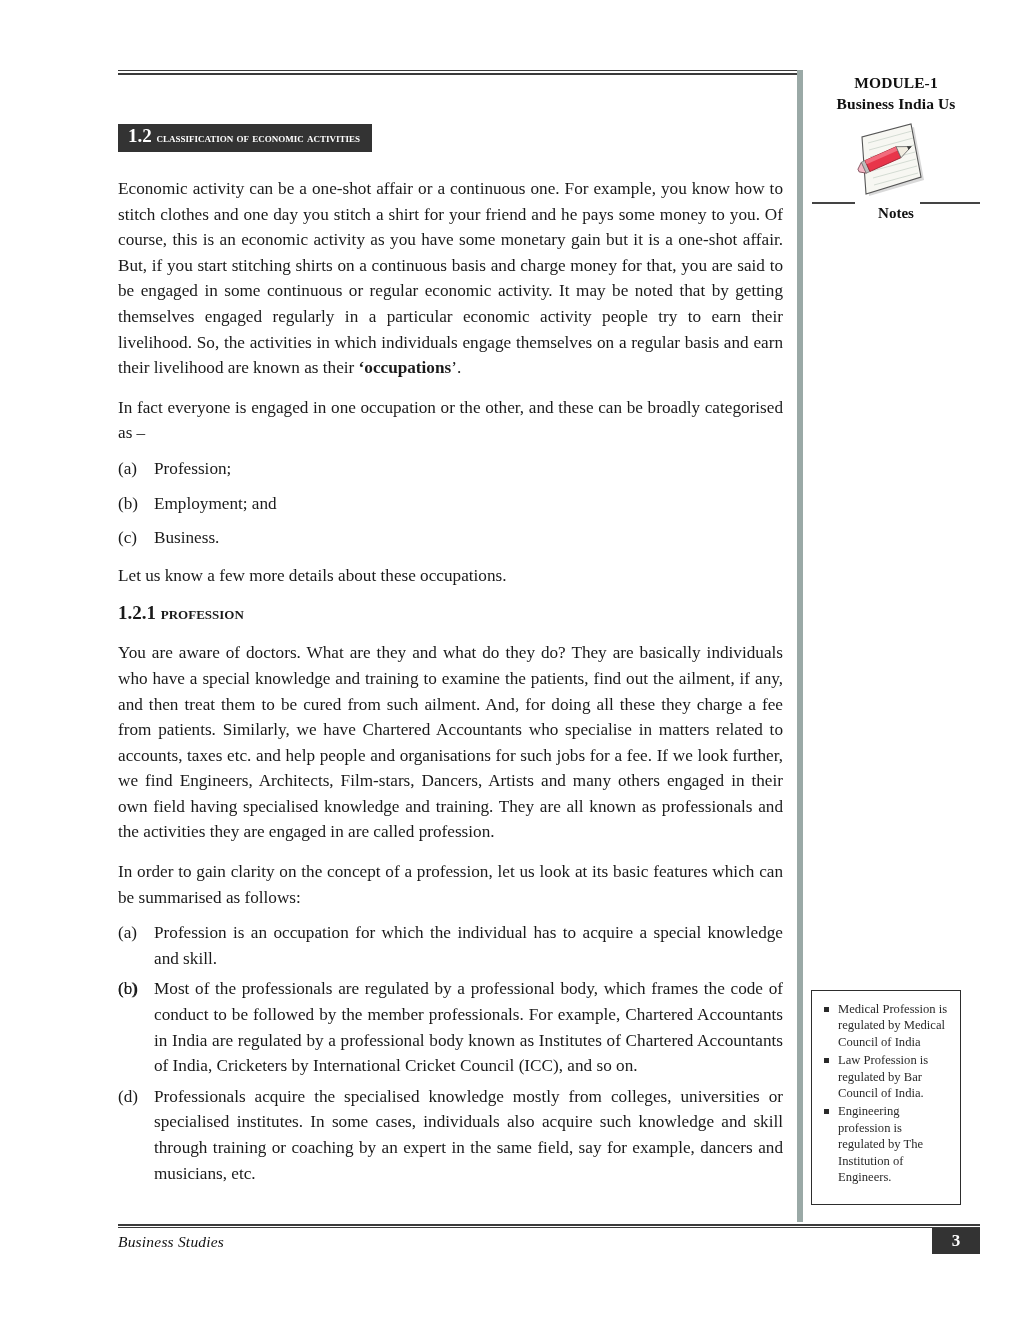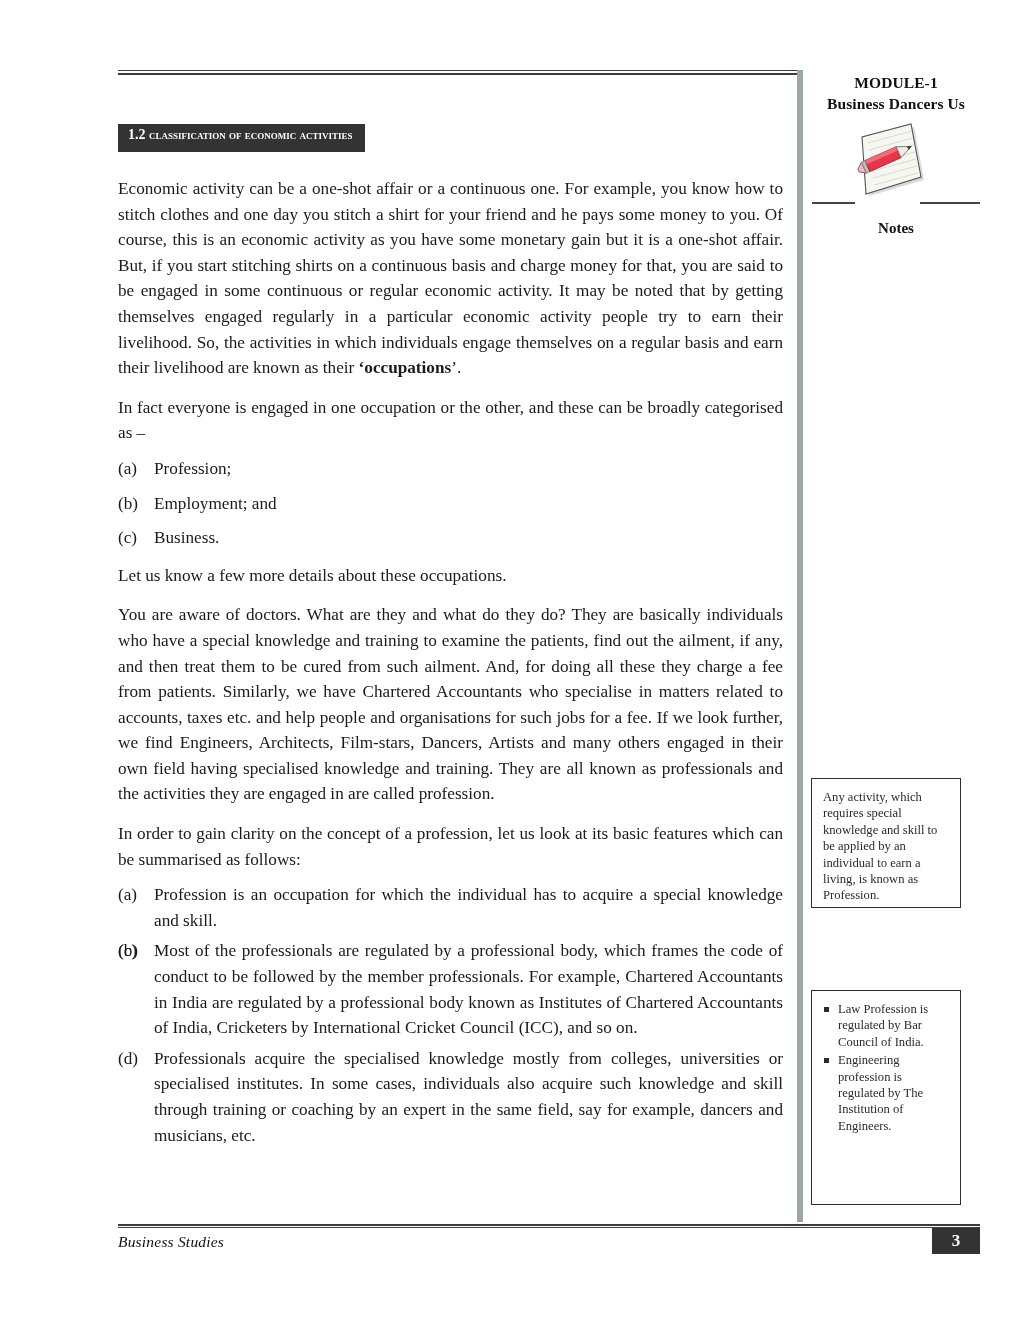--- a/index.html
+++ b/index.html
@@ -86,21 +86,21 @@
     position: absolute;
     top: 0;
     height: 2px;
     background: #444;
   }
   .notes-rules .r.left  { left: 0px;   width: 43px; }
   .notes-rules .r.right { right: 0px;  width: 60px; }
   .notes-label {
     position: absolute;
     left: 812px;
-    top: 220px;
+    top: 205px;
     width: 168px;
     text-align: center;
     font-weight: bold;
     font-size: 15px;
     color: #111;
   }
 
   
   .section-bar {
     position: absolute;
@@ -109,21 +109,21 @@
     height: 28px;
     background: #333333;
     color: #ffffff;
     padding: 1px 12px 2px 10px;
     box-sizing: border-box;
     display: inline-block;
     white-space: nowrap;
   }
   .section-bar .num {
     font-weight: bold;
-    font-size: 14px;
+    font-size: 19px;
     vertical-align: baseline;
   }
   .section-bar .sc {
     font-weight: bold;
     font-size: 13px;
     font-variant: small-caps;
     text-transform: lowercase;
   }
 
   
@@ -266,21 +266,21 @@
 
   <div class="top-rule">
     <div class="thin"></div>
     <div class="thick"></div>
   </div>
 
   <div class="v-sep"></div>
 
   <div class="module-block">
     <div class="module-line">MODULE-1</div>
-    <div class="module-line">Business Dancers Us</div>
+    <div class="module-line">Business India Us</div>
   </div>
 
   <div class="notes-icon">
     <svg width="104" height="86" viewBox="0 0 104 86" xmlns="http://www.w3.org/2000/svg">
 
       <polygon points="31,78 27,22 76,9 86,62" fill="#d9d9d9"></polygon>
 
       <polygon points="28,76 24,19 73,6 83,59" fill="#f7f7f2" stroke="#555" stroke-width="1.1"></polygon>
 
       <g stroke="#cfd8cf" stroke-width="0.9">
@@ -320,40 +320,39 @@
     <p class="body tight">In fact everyone is engaged in one occupation or the other, and these can be broadly categorised as –</p>
 
     <ul class="alpha simple">
       <li><span class="mk">(a)</span><span>Profession;</span></li>
       <li><span class="mk">(b)</span><span>Employment; and</span></li>
       <li><span class="mk">(c)</span><span>Business.</span></li>
     </ul>
 
     <p class="body">Let us know a few more details about these occupations.</p>
 
+    <div class="subhead"><span>1.2.1</span>&nbsp;<span class="sc">Profession</span></div>
 
     <p class="body">You are aware of doctors. What are they and what do they do? They are basically individuals who have a special knowledge and training to examine the patients, find out the ailment, if any, and then treat them to be cured from such ailment. And, for doing all these they charge a fee from patients. Similarly, we have Chartered Accountants who specialise in matters related to accounts, taxes etc. and help people and organisations for such jobs for a fee. If we look further, we find Engineers, Architects, Film-stars, Dancers, Artists and many others engaged in their own field having specialised knowledge and training. They are all known as professionals and the activities they are engaged in are called profession.</p>
 
     <p class="body tight">In order to gain clarity on the concept of a profession, let us look at its basic features which can be summarised as follows:</p>
 
     <ul class="alpha">
       <li><span class="mk">(a)</span><span>Profession is an occupation for which the individual has to acquire a special knowledge and skill.</span></li>
       <li><span class="mk">(b)</span></li>
       <li><span class="mk">(c)</span><span>Most of the professionals are regulated by a professional body, which frames the code of conduct to be followed by the member professionals. For example, Chartered Accountants in India are regulated by a professional body known as Institutes of Chartered Accountants of India, Cricketers by International Cricket Council (ICC), and so on.</span></li>
       <li><span class="mk">(d)</span><span>Professionals acquire the specialised knowledge mostly from colleges, universities or specialised institutes. In some cases, individuals also acquire such knowledge and skill through training or coaching by an expert in the same field, say for example, dancers and musicians, etc.</span></li>
     </ul>
 
   </div>
 
-  <div class="side-box" id="side-box-1">
-    <div class="txt">Any activity, which requires special knowledge and skill to be applied by an individual to earn a living, is known as Profession.</div>
-  </div>
 
   <div class="side-box" id="side-box-2">
     <ul class="sq">
+      <li><span class="bullet"></span><span>Medical Profession is regulated by Medical Council of India</span></li>
       <li><span class="bullet"></span><span>Law Profession is regulated by Bar Council of India.</span></li>
       <li><span class="bullet"></span><span>Engineering profession is regulated by The Institution of Engineers.</span></li>
     </ul>
   </div>
 
   <div class="footer-rule">
     <div class="thick"></div>
     <div class="thin"></div>
   </div>
   <div class="footer-title">Business Studies</div>

